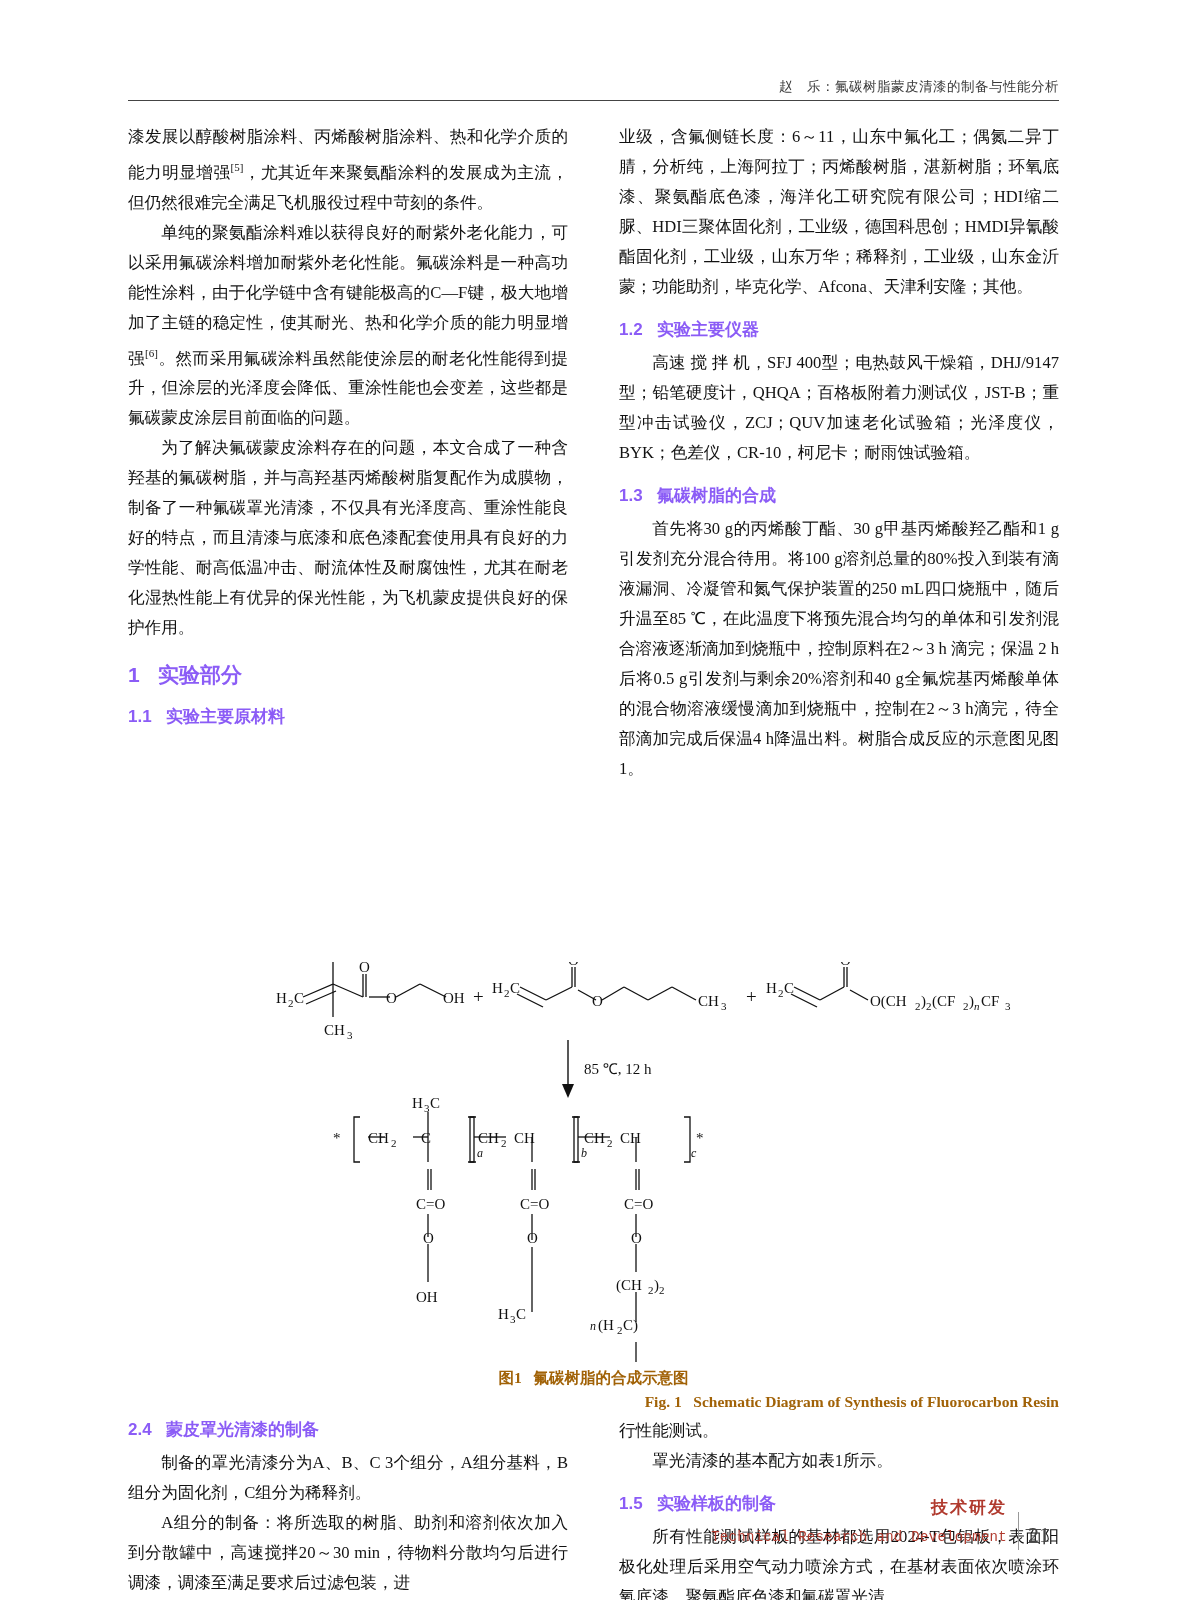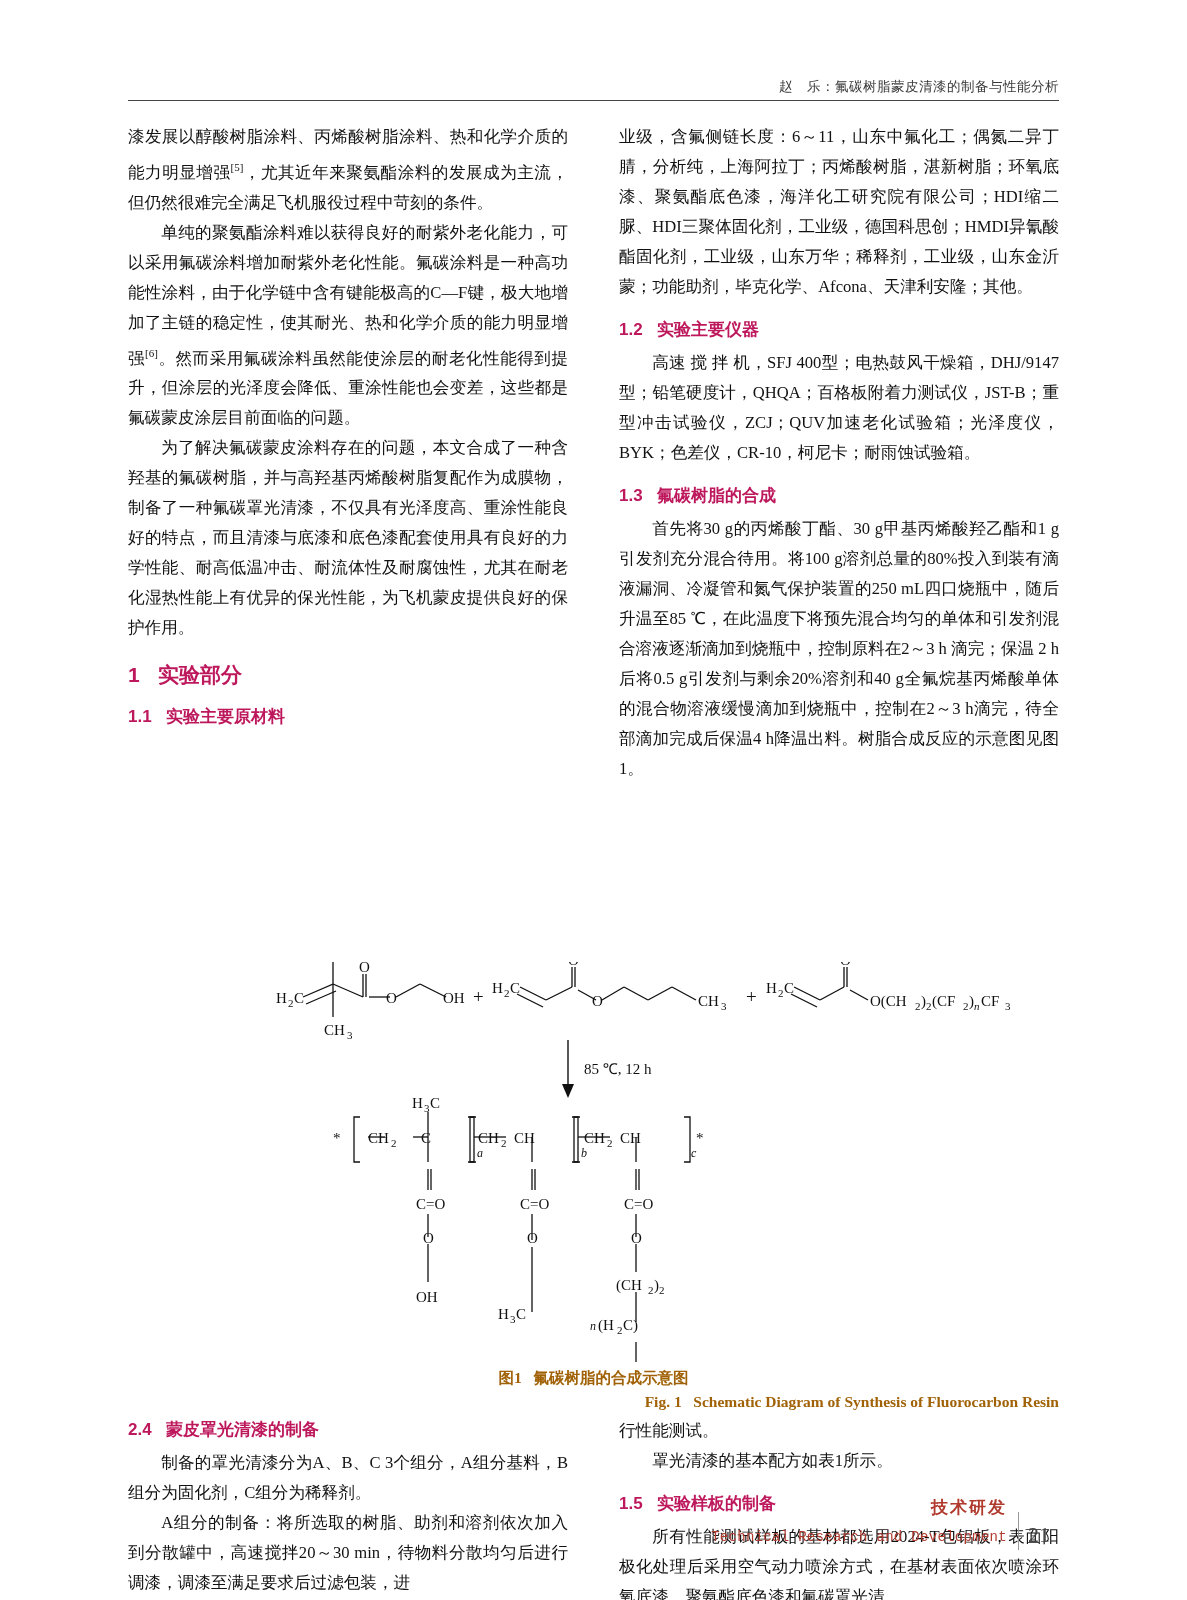--- a/index.html
+++ b/index.html
@@ -42,21 +42,21 @@
     margin:0 0 0 0;
     font-size:16.6px;
     line-height:30px;
     text-align:justify;
     text-justify:inter-ideograph;
     color:#111;
   }
   p.ind{text-indent:2em;}
   .sec{
     margin:14px 0 4px 0;
-    color:#be185d;
+    color:#8b5cf6;
     font-weight:bold;
     font-family:"Liberation Sans", sans-serif;
     font-size:17px;
     line-height:28px;
   }
   .sec .num{display:inline-block;min-width:38px;}
   .sec.big{
     font-size:21px;
     margin:18px 0 6px 0;
   }

